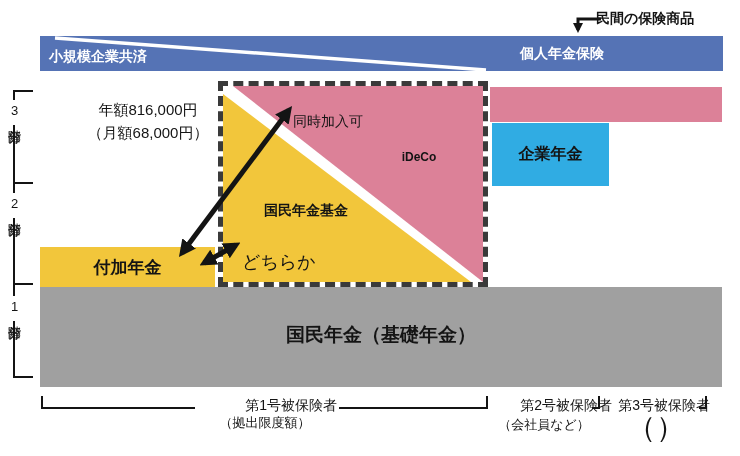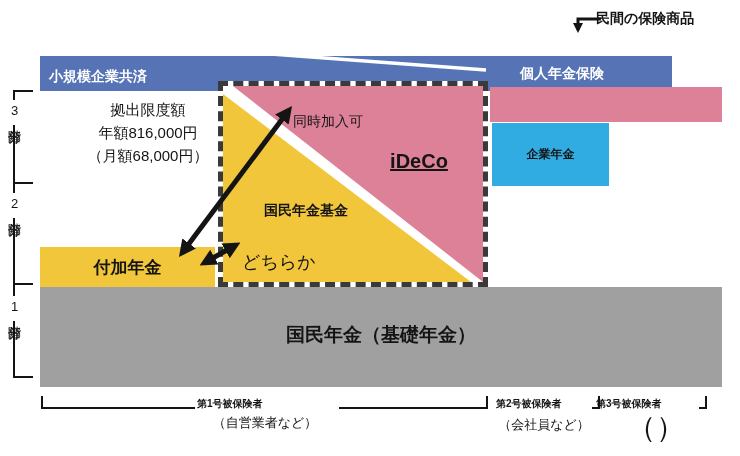--- a/index.html
+++ b/index.html
@@ -2,21 +2,21 @@
 <html><head>
 <meta charset="utf-8">
 <style>
   html,body{margin:0;padding:0;background:#fff;}
   #canvas{
     position:relative;width:740px;height:456px;background:#fff;overflow:hidden;
     font-family:"Liberation Sans",sans-serif;color:#141414;
   }
   .abs{position:absolute;}
   
-  #topbar{left:40px;top:36px;width:632px;height:35px;background:#5573B5;margin-top:20px;}
+  #topbar{left:40px;top:36px;width:683px;height:35px;background:#5573B5;}
   .bar-label{position:absolute;color:#fff;font-weight:bold;font-size:14px;line-height:35px;white-space:nowrap;}
   #bar-label-left{left:9px;top:3px;}
   #bar-label-right{left:480px;top:0;width:100px;text-align:left;}
   
   #private-label{left:596px;top:10px;font-size:14px;font-weight:bold;white-space:nowrap;}
   
   .tierline{background:#141414;}
   #tier-vline{left:13px;top:90px;width:2px;height:288px;}
   .tier-tick{left:13px;width:20px;height:2px;}
   .tier-label{
@@ -26,36 +26,36 @@
   }
   
   #contribution{left:68px;top:98px;width:160px;text-align:center;font-size:15px;font-weight:500;line-height:23px;white-space:nowrap;}
   
   #dashed-box{left:218px;top:81px;width:270px;height:206px;box-sizing:border-box;border:5px dashed #3A3A3A;background:#fff;}
   #tri-svg{position:absolute;left:0;top:0;}
   
   .block{display:flex;align-items:center;justify-content:center;font-weight:bold;}
   #fuka{left:40px;top:247px;width:175px;height:40px;background:#F2C63B;font-size:17px;text-align:right;}
   #pink-band{left:490px;top:87px;width:232px;height:35px;background:#DC8198;}
-  #kigyo{left:492px;top:123px;width:117px;height:63px;background:#30ACE3;font-size:12px;}
+  #kigyo{left:492px;top:123px;width:117px;height:63px;background:#30ACE3;font-size:16px;}
   #kosei{left:492px;top:186px;width:117px;height:98px;background:#E2882E;font-size:16px;}
   #kiso{left:40px;top:287px;width:682px;height:100px;background:#A0A0A0;font-size:19px;padding-bottom:4px;box-sizing:border-box;}
   
   #kikin-label{left:238px;top:202px;width:136px;text-align:center;font-size:14px;font-weight:bold;z-index:4;}
-  #ideco-label{left:383px;top:150px;width:72px;text-align:center;font-size:20px;font-weight:bold;z-index:4;text-decoration:underline;}
+  #ideco-label{left:383px;top:150px;width:72px;text-align:center;font-size:12px;font-weight:bold;z-index:4;}
   #simul-label{left:293px;top:113px;font-size:14px;font-weight:500;z-index:4;white-space:nowrap;}
   #either-label{left:242px;top:250px;font-size:18px;font-weight:500;z-index:6;white-space:nowrap;}
   
   #bracket1{left:41px;top:396px;width:447px;height:13px;box-sizing:border-box;
     border-left:2px solid #141414;border-right:2px solid #141414;border-bottom:2px solid #141414;z-index:1;}
   .btick{top:396px;width:8px;height:13px;box-sizing:border-box;
     border-right:2px solid #141414;border-bottom:2px solid #141414;z-index:1;}
   #btick2{left:592px;}
   #btick3{left:699px;}
-  .g-label{top:397px;text-align:left;font-size:10px;font-weight:bold;z-index:2;white-space:nowrap;}
+  .g-label{top:397px;text-align:right;font-size:14px;font-weight:normal;z-index:2;white-space:nowrap;}
   .g-sub{text-align:center;font-size:13px;z-index:2;white-space:nowrap;}
   #g1-label{left:195px;width:140px;background:#fff;padding:0 2px;}
   #g1-sub{left:195px;top:414px;width:140px;}
   #g2-label{left:488px;width:116px;padding-left:8px;}
   #g2-sub{left:486px;top:416px;width:116px;}
   #g3-label{left:596px;width:114px;}
   #g3-sub{left:594px;top:411px;width:124px;display:flex;align-items:center;justify-content:center;z-index:2;}
   #g3-sub .bigparen{font-size:29px;font-weight:400;line-height:32px;}
   #g3-sub .plines{font-size:11px;line-height:13px;text-align:center;white-space:nowrap;}
   
@@ -76,21 +76,20 @@
   <div class="abs tierline" id="tier-vline"></div>
   <div class="abs tierline tier-tick" style="top:90px;"></div>
   <div class="abs tierline tier-tick" style="top:182px;"></div>
   <div class="abs tierline tier-tick" style="top:283px;"></div>
   <div class="abs tierline tier-tick" style="top:376px;"></div>
   <div class="abs tier-label" style="top:100px;">3階部分</div>
   <div class="abs tier-label" style="top:193px;">2階部分</div>
   <div class="abs tier-label" style="top:296px;">1階部分</div>
 
   <div class="abs" id="contribution">
-    <div>拠出限度額</div>
     <div>年額816,000円</div>
     <div>（月額68,000円）</div>
   </div>
 
   <div class="abs" id="dashed-box">
     <svg id="tri-svg" width="260" height="196" viewBox="0 0 260 196">
       <polygon points="0,8 0,196 248,196" fill="#F2C63B"></polygon>
       <polygon points="10,0 260,0 260,196" fill="#DC8198"></polygon>
     </svg>
   </div>
@@ -102,21 +101,21 @@
   <div class="abs" id="pink-band"></div>
   <div class="abs block" id="kigyo">企業年金</div>
 
   <div class="abs block" id="fuka">付加年金</div>
   <div class="abs block" id="kiso">国民年金（基礎年金）</div>
 
   <div class="abs" id="bracket1"></div>
   <div class="abs btick" id="btick2"></div>
   <div class="abs btick" id="btick3"></div>
   <div class="abs g-label" id="g1-label">第1号被保険者</div>
-  <div class="abs g-sub" id="g1-sub">（自営業者など）</div>
+  <div class="abs g-sub" id="g1-sub">（拠出限度額）</div>
   <div class="abs g-label" id="g2-label">第2号被保険者</div>
   <div class="abs g-sub" id="g2-sub">（会社員など）</div>
   <div class="abs g-label" id="g3-label">第3号被保険者</div>
   <div class="abs" id="g3-sub">
     <span class="bigparen">（</span>
     <span class="bigparen">）</span>
   </div>
 
   <svg id="overlay">
     <defs>

